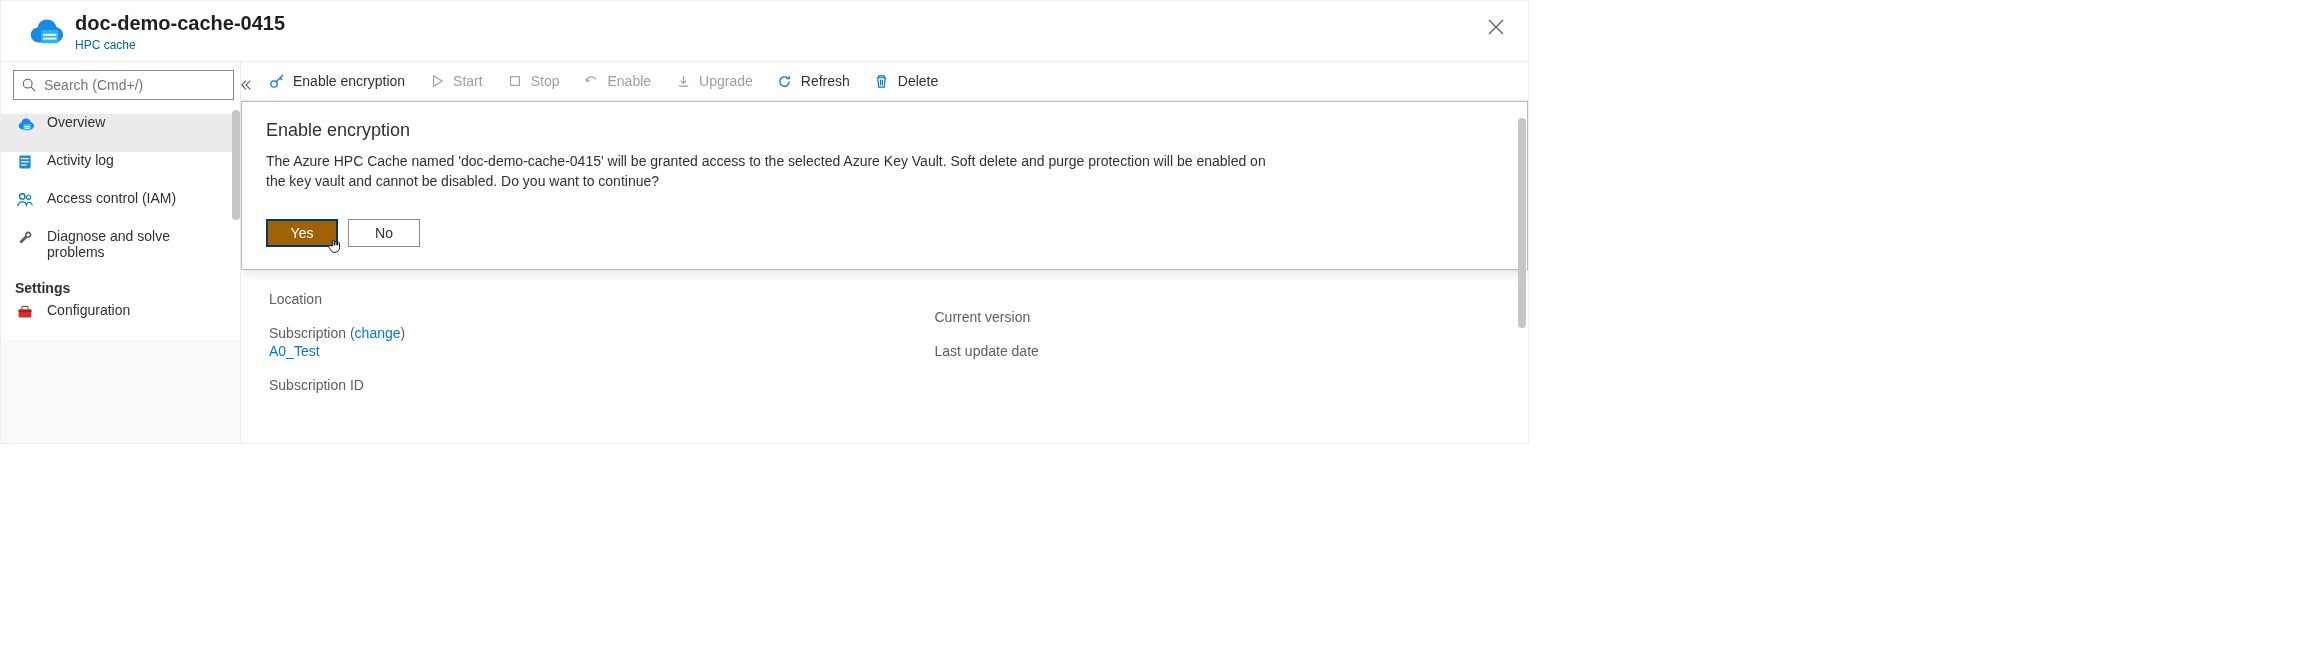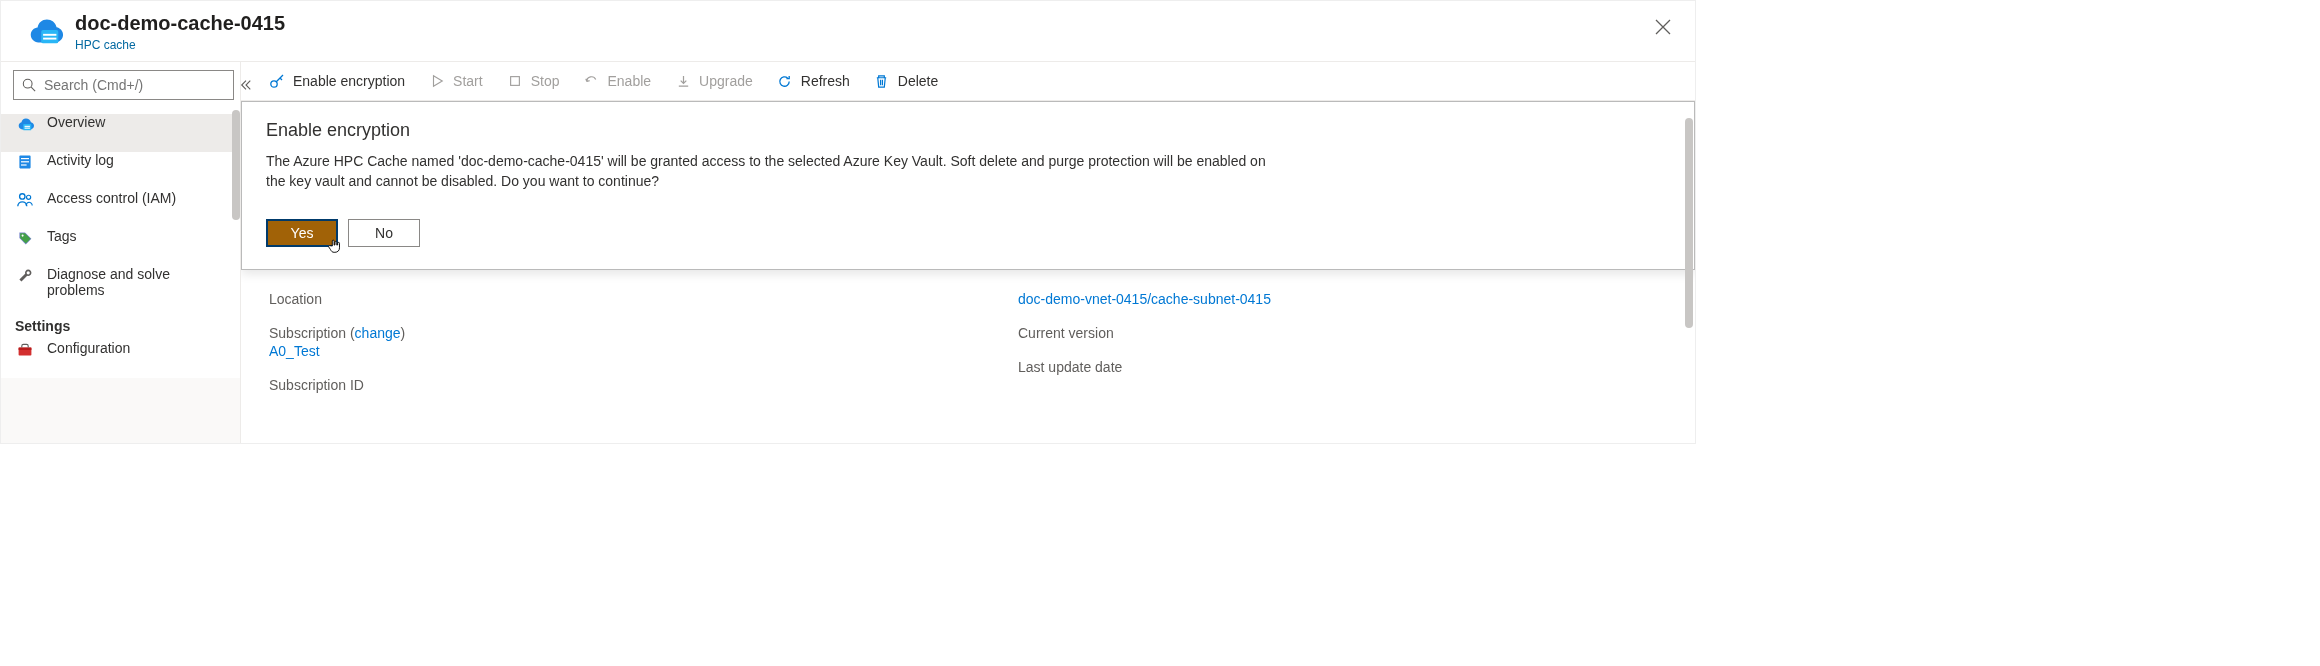--- a/index.html
+++ b/index.html
@@ -1,17 +1,17 @@
 <!DOCTYPE html>
 <html><head>
 <meta charset="utf-8">
 <style>
   * { box-sizing: border-box; margin: 0; padding: 0; }
   html, body { font-family: "Segoe UI", -apple-system, BlinkMacSystemFont, sans-serif; font-size: 14px; color: #323130; background: #fff; }
-  .root { width: 1696px; height: 444px; position: relative; overflow: hidden; border: 1px solid #eee; }
+  .root { width: 1529px; height: 444px; position: relative; overflow: hidden; border: 1px solid #eee; }
 
   
   .header { display: flex; align-items: flex-start; padding: 10px 16px 8px 24px; }
   .header-icon { flex: 0 0 40px; height: 40px; margin-right: 10px; display:flex; align-items:center; justify-content:center; }
   .header-text { flex: 1; }
   .header-title { font-size: 20px; font-weight: 600; line-height: 24px; color:#201f1e; }
   .header-subtitle { font-size: 12px; color: #0369a1; line-height:16px; margin-top:2px; }
   .close-btn { width: 32px; height: 32px; display: flex; align-items: center; justify-content: center; cursor: pointer; color:#605e5c; }
   .close-btn svg { width:16px; height:16px; }
 
@@ -136,30 +136,20 @@
                 <path d="M2 17c0-3 2.5-5 5-5s5 2 5 5" fill="none" stroke="#0078d4" stroke-width="1.5"></path>
                 <circle cx="14" cy="7" r="2.3" fill="none" stroke="#0078d4" stroke-width="1.3"></circle>
                 <path d="M11 16c.5-2 2-3.5 3.5-3.5S18 14 18 16" fill="none" stroke="#0078d4" stroke-width="1.3"></path>
               </svg>
           </span>
           <span>Access control (IAM)</span>
         </div>
         <div class="nav-item">
           <span class="nav-icon">
             <svg viewBox="0 0 20 20" width="16" height="16">
-                <path d="M3 3h7l8 8-7 7-8-8V3z" fill="#7986cb"></path>
-                <path d="M4 4h6l7 7-6 6-7-7V4z" fill="#43a047"></path>
-                <circle cx="7" cy="7" r="1.3" fill="#fff"></circle>
-              </svg>
-          </span>
-          <span>Tags</span>
-        </div>
-        <div class="nav-item">
-          <span class="nav-icon">
-            <svg viewBox="0 0 20 20" width="16" height="16">
                 <path d="M14 2a4 4 0 0 0-3.8 5.2L3 14.4 5.6 17l7.2-7.2A4 4 0 1 0 14 2zm0 2a2 2 0 1 1 0 4 2 2 0 0 1 0-4z" fill="#605e5c"></path>
               </svg>
           </span>
           <span>Diagnose and solve problems</span>
         </div>
 
         <div class="nav-section">Settings</div>
 
         <div class="nav-item">
           <span class="nav-icon">
@@ -249,21 +239,20 @@
                 (<span class="link">change</span>)
               </span>
               <span class="field-value link">A0_Test</span>
             </div>
             <div class="field">
               <span class="field-label">Subscription ID</span>
             </div>
           </div>
           <div class="col">
             <div class="field">
-              <span class="field-value link">doc-demo-vnet-0415/cache-subnet-0415</span>
             </div>
             <div class="field">
               <span class="field-label">Current version</span>
             </div>
             <div class="field">
               <span class="field-label">Last update date</span>
             </div>
           </div>
         </div>
 

